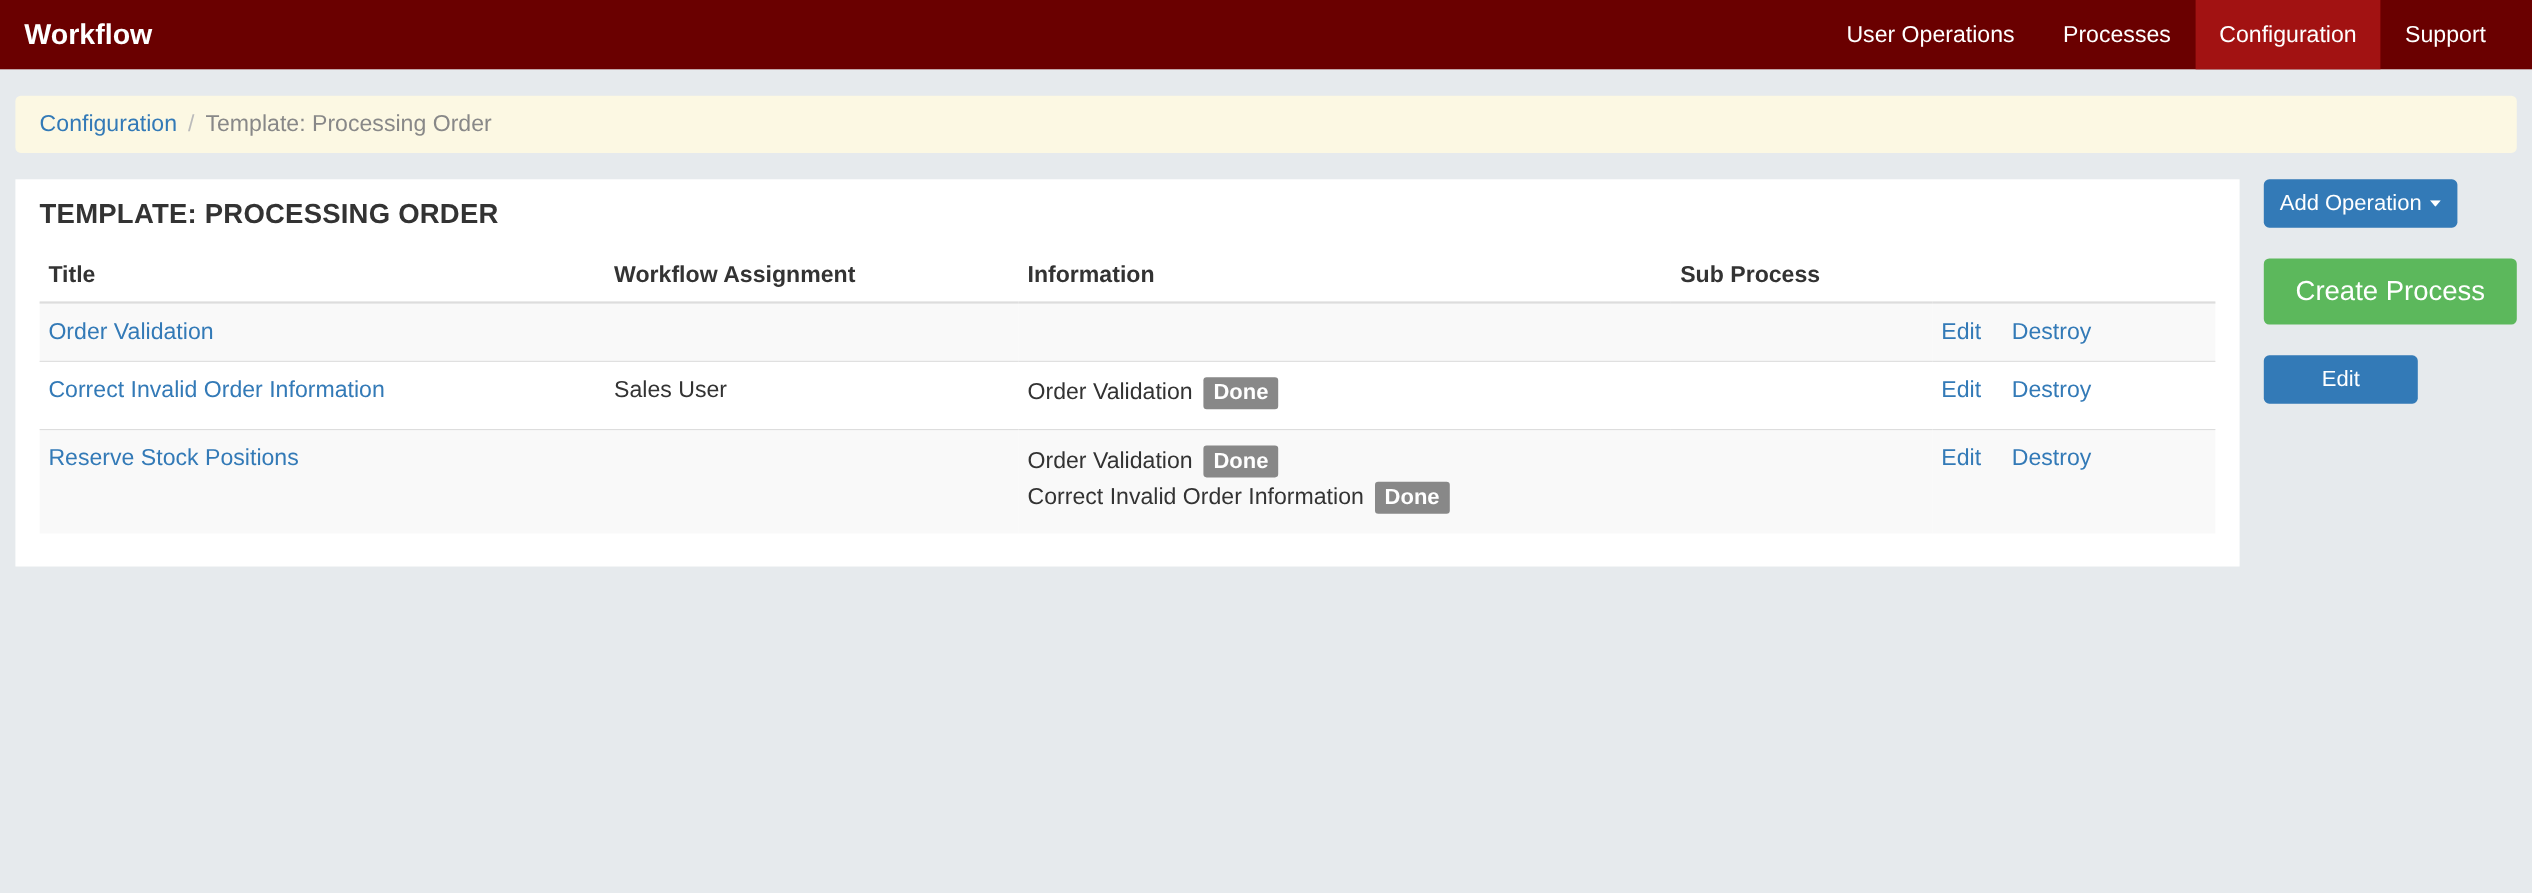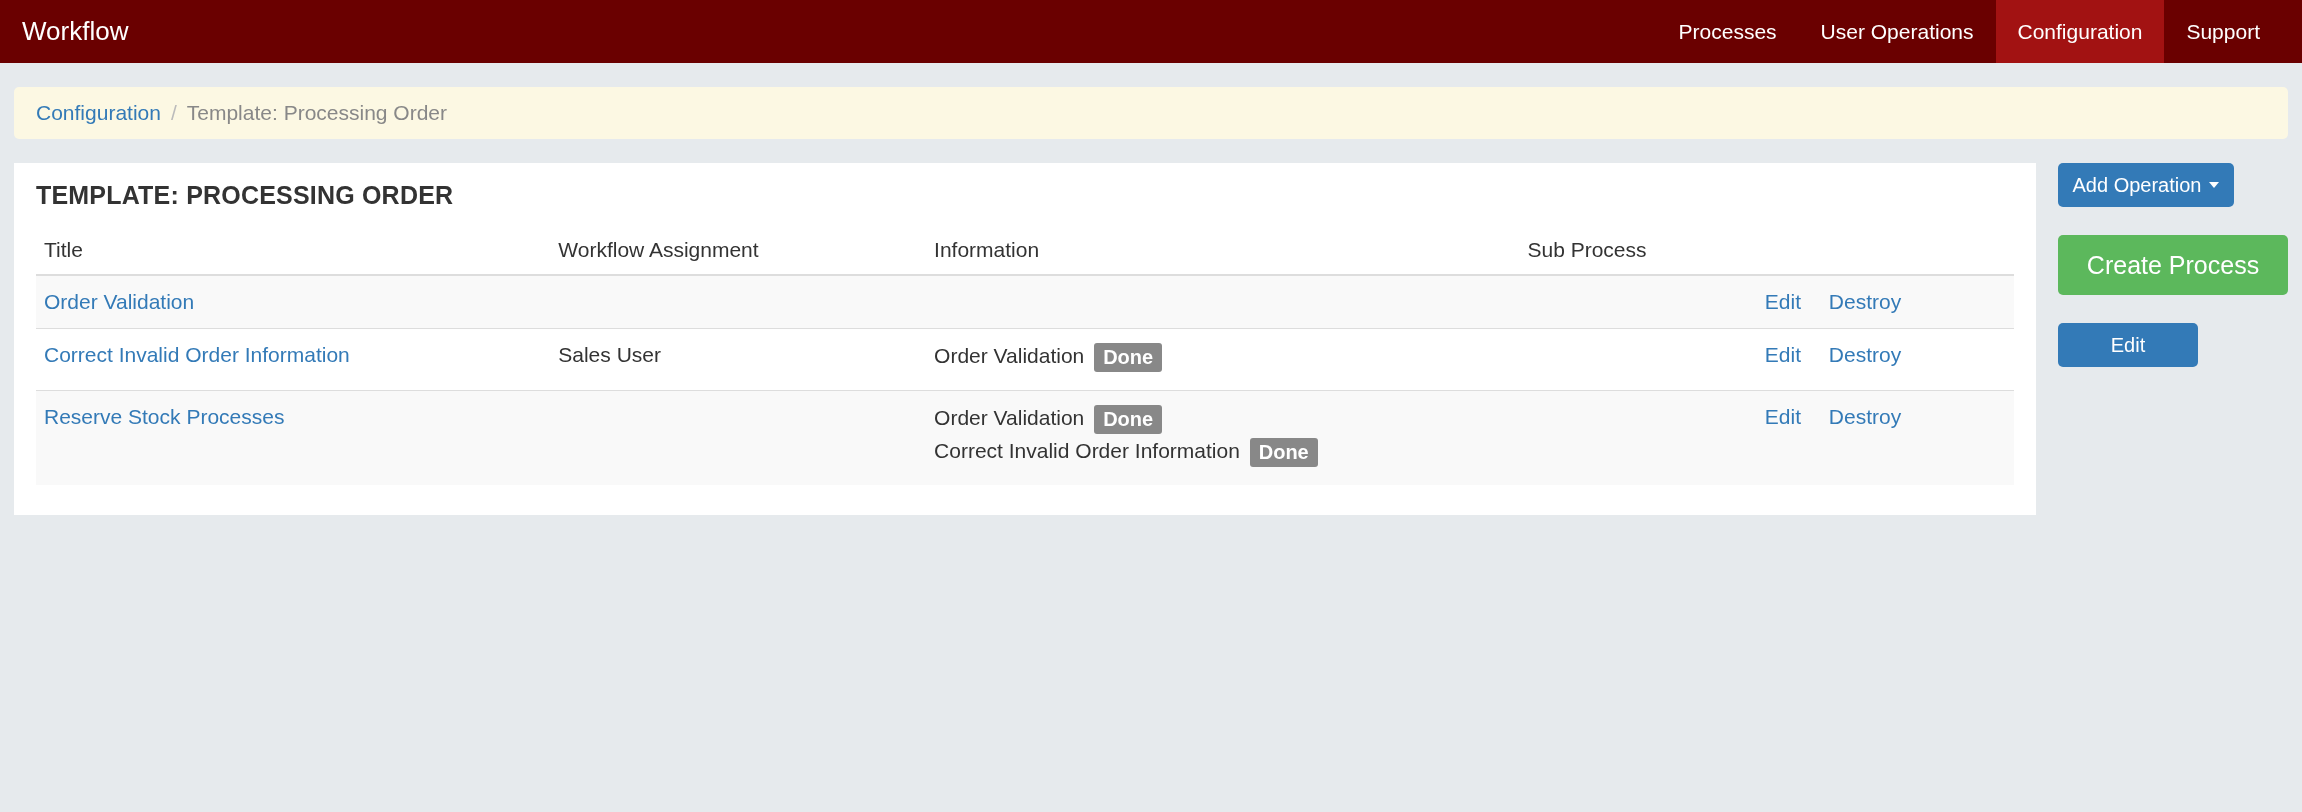--- a/index.html
+++ b/index.html
@@ -12,21 +12,21 @@
   .navbar {
     background: #6a0000;
     height: 63px;
     display: flex;
     align-items: center;
     padding: 0 20px 0 20px;
   }
   .brand {
     color: #fff;
     font-size: 26px;
-    font-weight: 400;
+    font-weight: 700;
     padding-left: 2px;
   }
   .nav-spacer { flex: 1; }
   .nav-item {
     color: #fff;
     font-size: 21px;
     padding: 0 22px;
     height: 63px;
     display: flex;
     align-items: center;
@@ -68,21 +68,21 @@
     margin-bottom: 18px;
     text-transform: uppercase;
     letter-spacing: 0.2px;
   }
   table {
     width: 100%;
     border-collapse: collapse;
   }
   thead th {
     text-align: left;
-    font-weight: 400;
+    font-weight: 700;
     font-size: 21px;
     color: #333;
     padding: 10px 8px 12px 8px;
     border-bottom: 2px solid #ddd;
   }
   tbody td {
     padding: 14px 8px;
     border-top: 1px solid #ddd;
     vertical-align: top;
     font-size: 21px;
@@ -142,22 +142,22 @@
     margin-left: 8px;
   }
   .caret svg { display: block; }
 </style>
 </head>
 <body>
 
 <div class="navbar">
   <div class="brand">Workflow</div>
   <div class="nav-spacer"></div>
+  <div class="nav-item">User Operations</div>
   <div class="nav-item">Processes</div>
-  <div class="nav-item">User Operations</div>
   <div class="nav-item active">Configuration</div>
   <div class="nav-item">Support</div>
 </div>
 
 <div class="page-wrap">
 
   <div class="breadcrumb">
     <a class="link">Configuration</a>
     <span class="sep">/</span>
     <span class="current">Template: Processing Order</span>
@@ -200,21 +200,21 @@
               </div>
             </td>
             <td></td>
             <td class="actions-cell">
               <a class="link">Edit</a>
               <a class="link">Destroy</a>
             </td>
           </tr>
 
           <tr>
-            <td><a class="link">Reserve Stock Processes</a></td>
+            <td><a class="link">Reserve Stock Positions</a></td>
             <td></td>
             <td>
               <div class="dep-line">
                 <span>Order Validation</span>
                 <span class="badge">Done</span>
               </div>
               <div class="dep-line">
                 <span>Correct Invalid Order Information</span>
                 <span class="badge">Done</span>
               </div>

